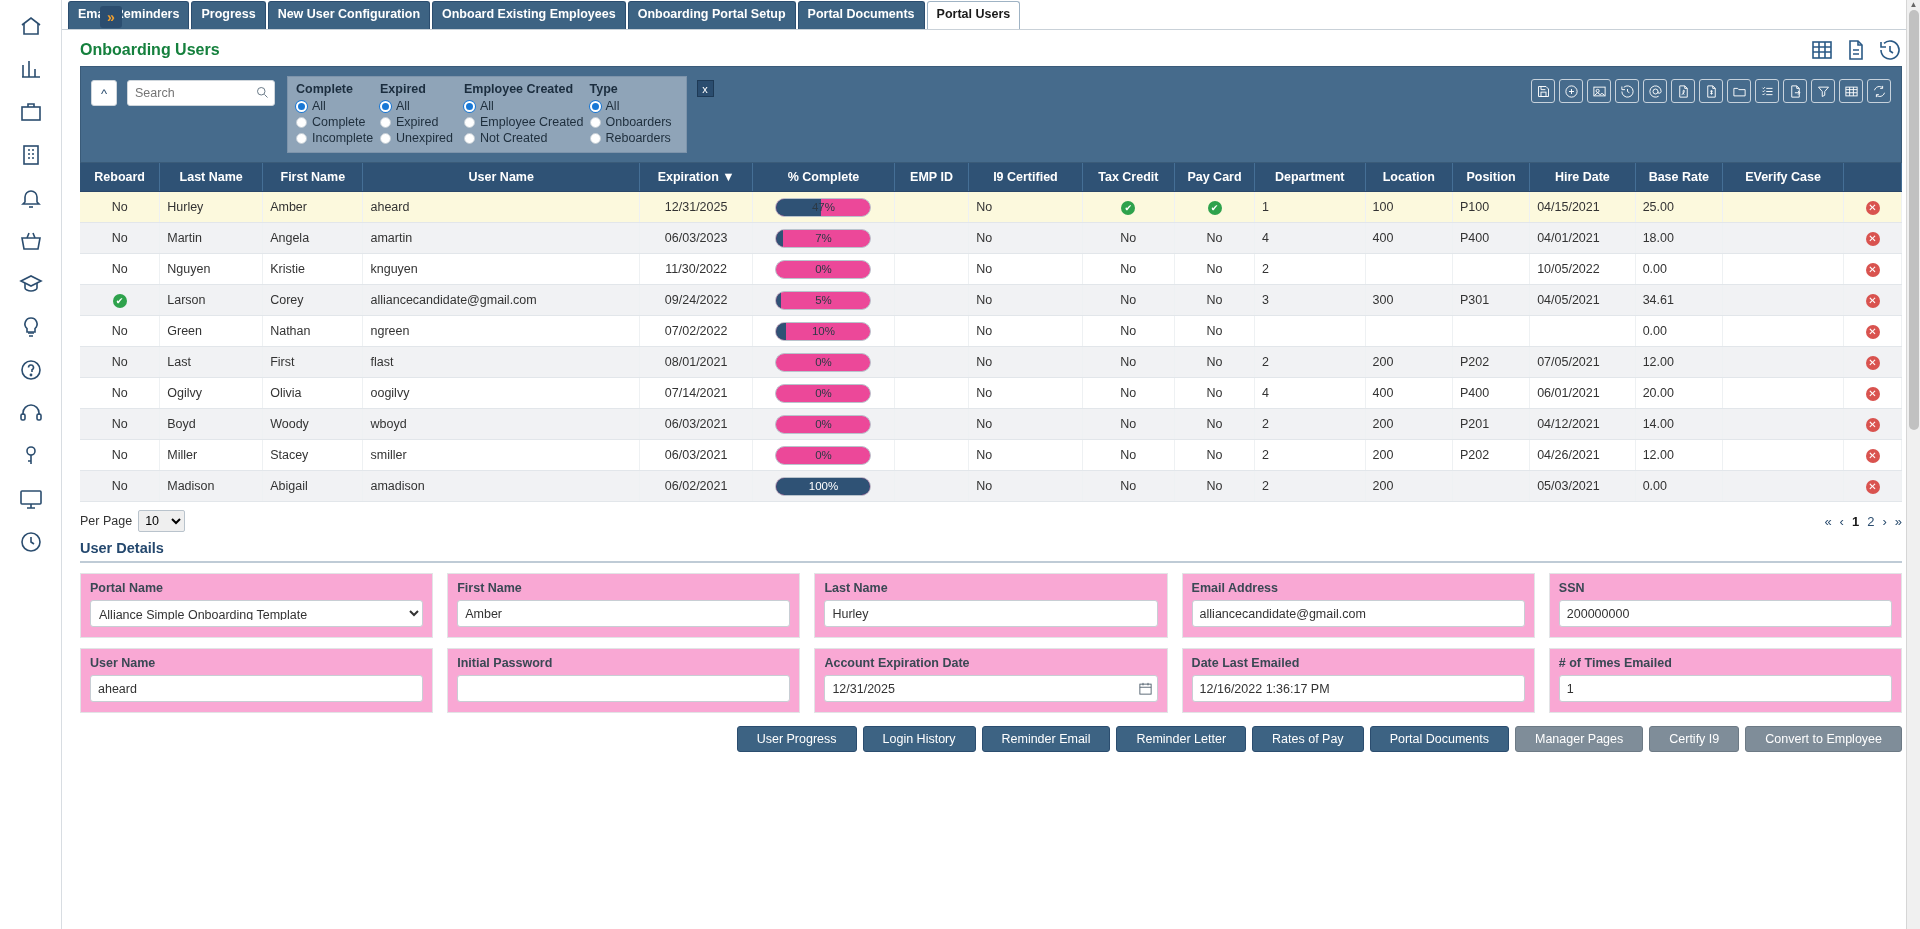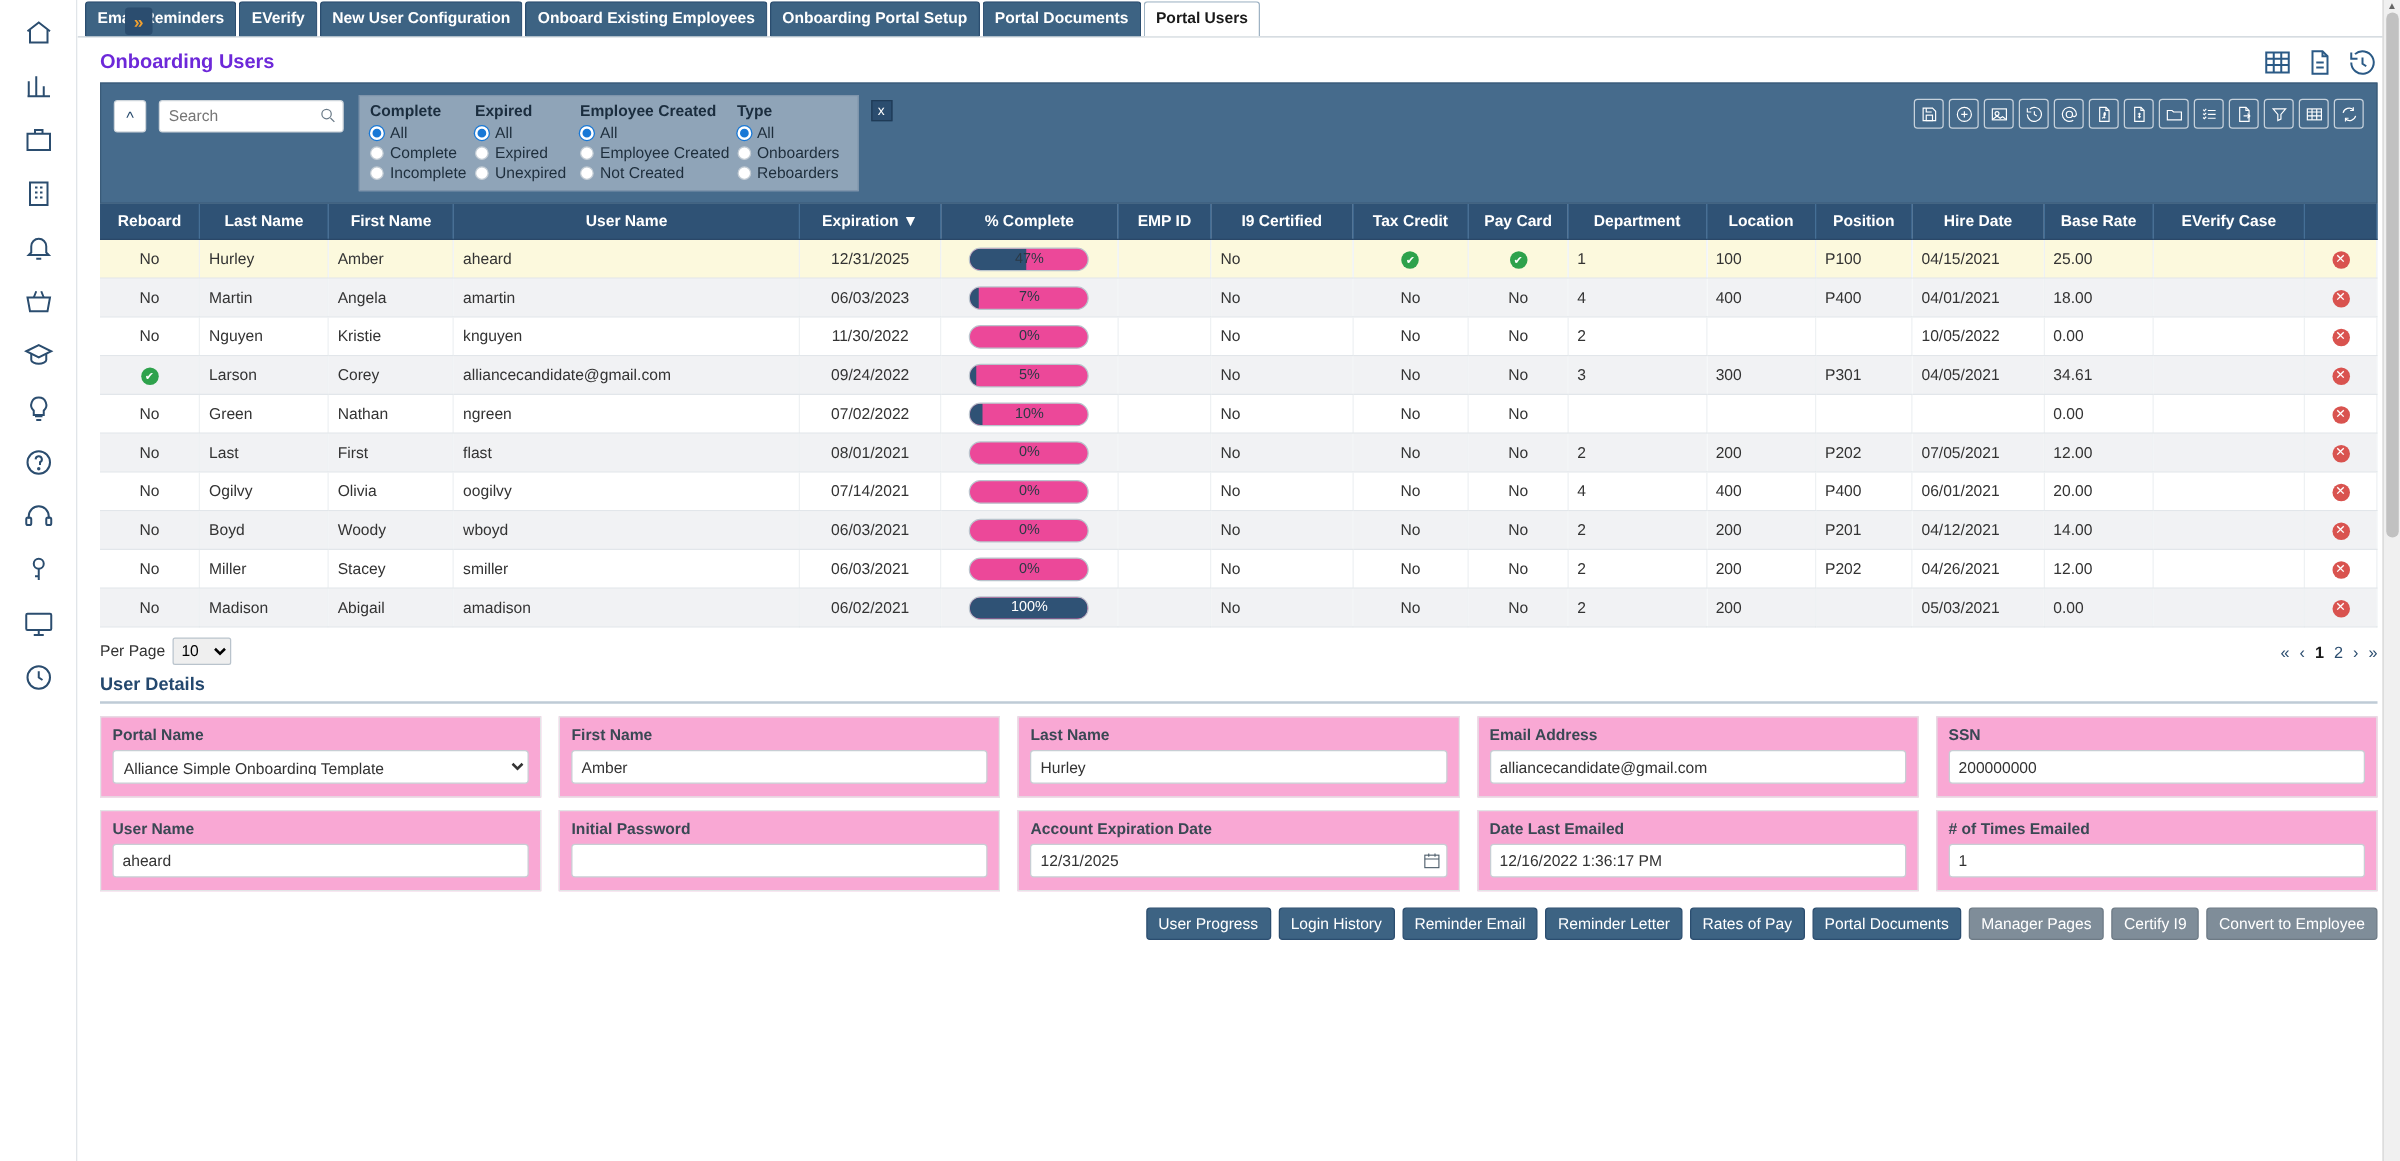--- a/index.html
+++ b/index.html
@@ -47,21 +47,21 @@
     background:#3d6383; color:#fff; font-weight:bold; font-size:12.5px;
     padding:6px 9px 7px 9px; margin-right:2px;
     border:1px solid #2b4d6f; border-bottom:none;
     border-radius:3px 3px 0 0; cursor:pointer; white-space:nowrap;
     line-height:1.1;
   }
   .tab.active { background:#ffffff; color:#1a1a1a; border-color:#9fb3c4; }
 
   
   .page-head { display:flex; align-items:center; padding:8px 18px 4px 18px; }
-  .page-title { font-size:16px; font-weight:bold; color:#6d28d9; }
+  .page-title { font-size:16px; font-weight:bold; color:#15803d; }
   .page-head-icons { margin-left:auto; display:flex; gap:10px; align-items:center; }
   .phi { width:24px; height:24px; color:#2b5a86; cursor:pointer; }
   .phi svg { width:24px; height:24px; stroke:#2b5a86; fill:none; stroke-width:1.6; }
 
   
   .panel-wrap { padding:0 18px; }
   .filter-panel {
     background:#466b8c; border:1px solid #3a5b79;
     padding:9px 10px; display:flex; align-items:flex-start; position:relative;
     min-height:76px;
@@ -176,21 +176,21 @@
   .cbox {
     width:15px; height:15px; background:#1878d6; border:1px solid #1166bd; border-radius:2px;
     display:flex; align-items:center; justify-content:center; color:#fff; font-size:11px;
     margin:4px auto 0 auto; cursor:pointer;
   }
   .cbox-cell { text-align:center; }
 
   .btn-row { display:flex; justify-content:flex-end; gap:6px; padding:3px 18px 10px 18px; }
   .abtn {
     background:#3d6383; border:1px solid #2b4d6f; color:#fff; font-size:12.5px;
-    padding:5px 9px; border-radius:3px; cursor:pointer; white-space:nowrap;
+    padding:5px 19px; border-radius:3px; cursor:pointer; white-space:nowrap;
   }
   .abtn.grey { background:#7f8d99; border-color:#6d7a85; }
 
   
   .vscroll {
     position:absolute; right:0; top:0; width:14px; height:929px; background:#f0f0f0;
     border-left:1px solid #d6d6d6;
   }
   .vscroll .thumb { width:10px; margin:1px auto; background:#c1c1c1; border-radius:5px; height:420px; }
   .vscroll .arr { text-align:center; font-size:8px; color:#666; }
@@ -281,21 +281,21 @@
         </svg>
       </div>
   </div>
 
   <div class="main">
 
     <div class="arrow-chip">»</div>
 
     <div class="tabbar" id="tabbar">
         <div class="tab">Email Reminders</div>
-        <div class="tab">EVerify</div>
+        <div class="tab">Progress</div>
         <div class="tab">New User Configuration</div>
         <div class="tab">Onboard Existing Employees</div>
         <div class="tab">Onboarding Portal Setup</div>
         <div class="tab">Portal Documents</div>
         <div class="tab active">Portal Users</div>
       </div>
 
     <div class="page-head">
       <div class="page-title">Onboarding Users</div>
       <div class="page-head-icons">

